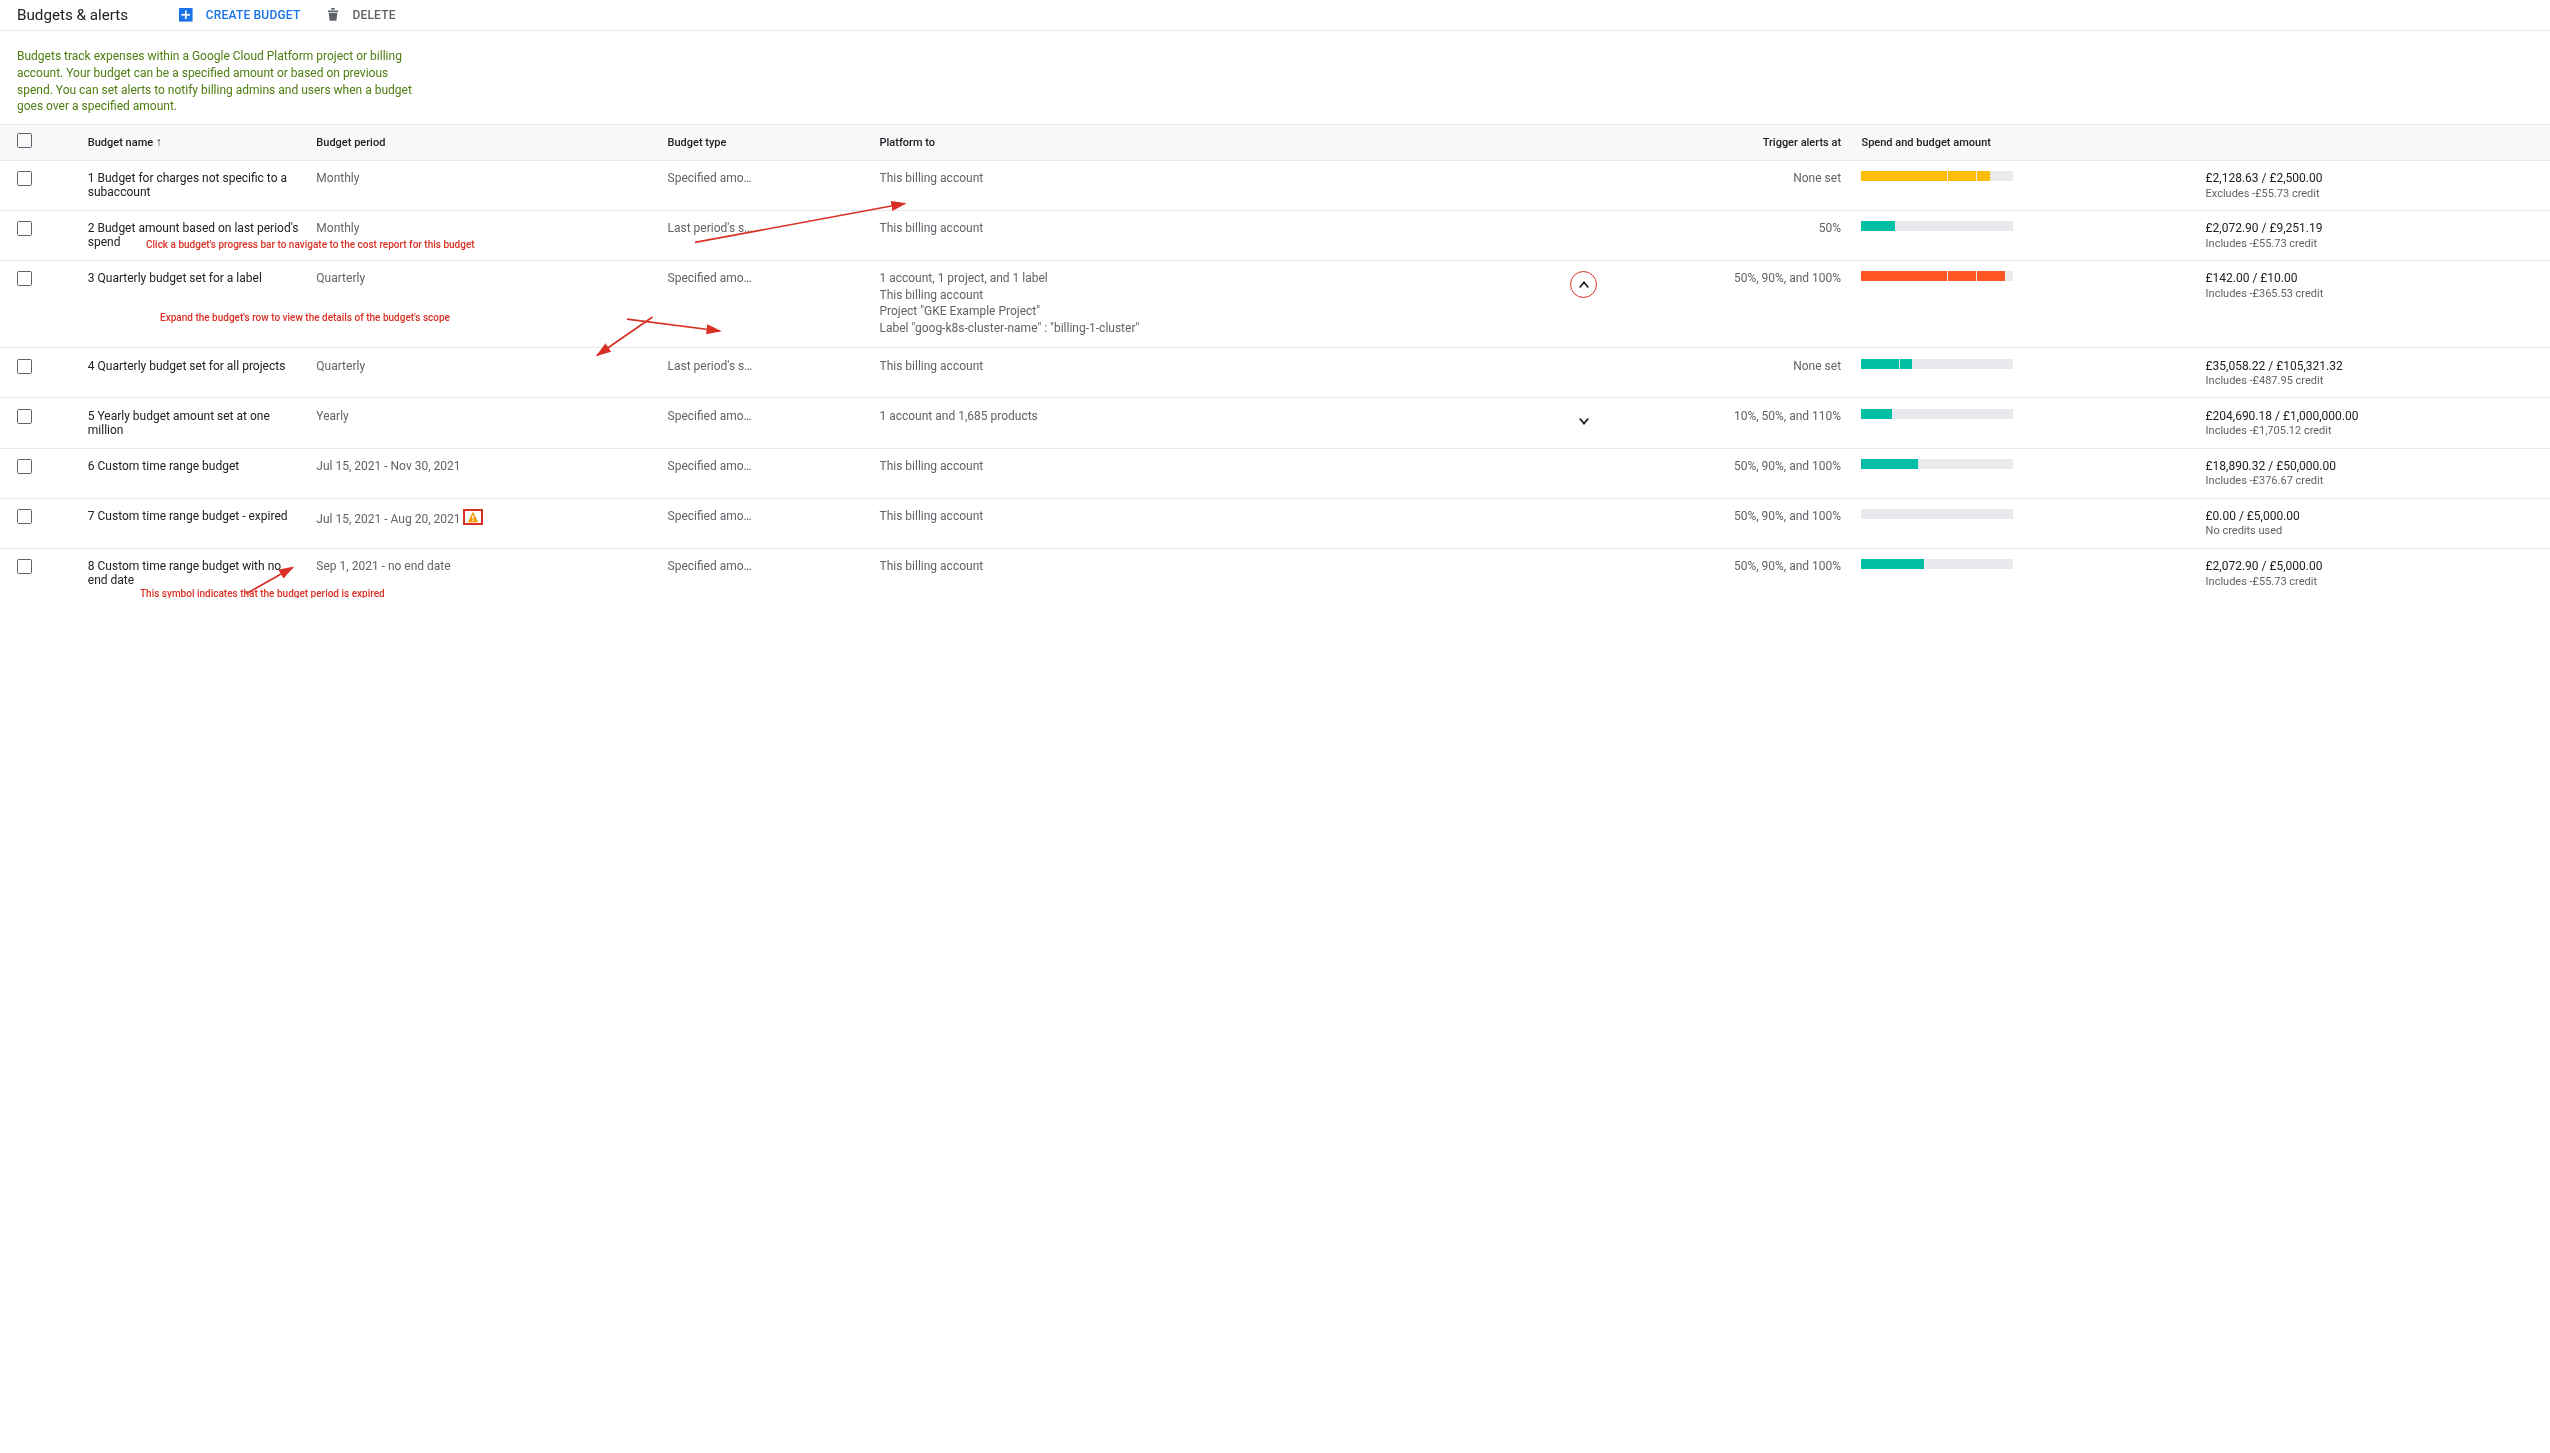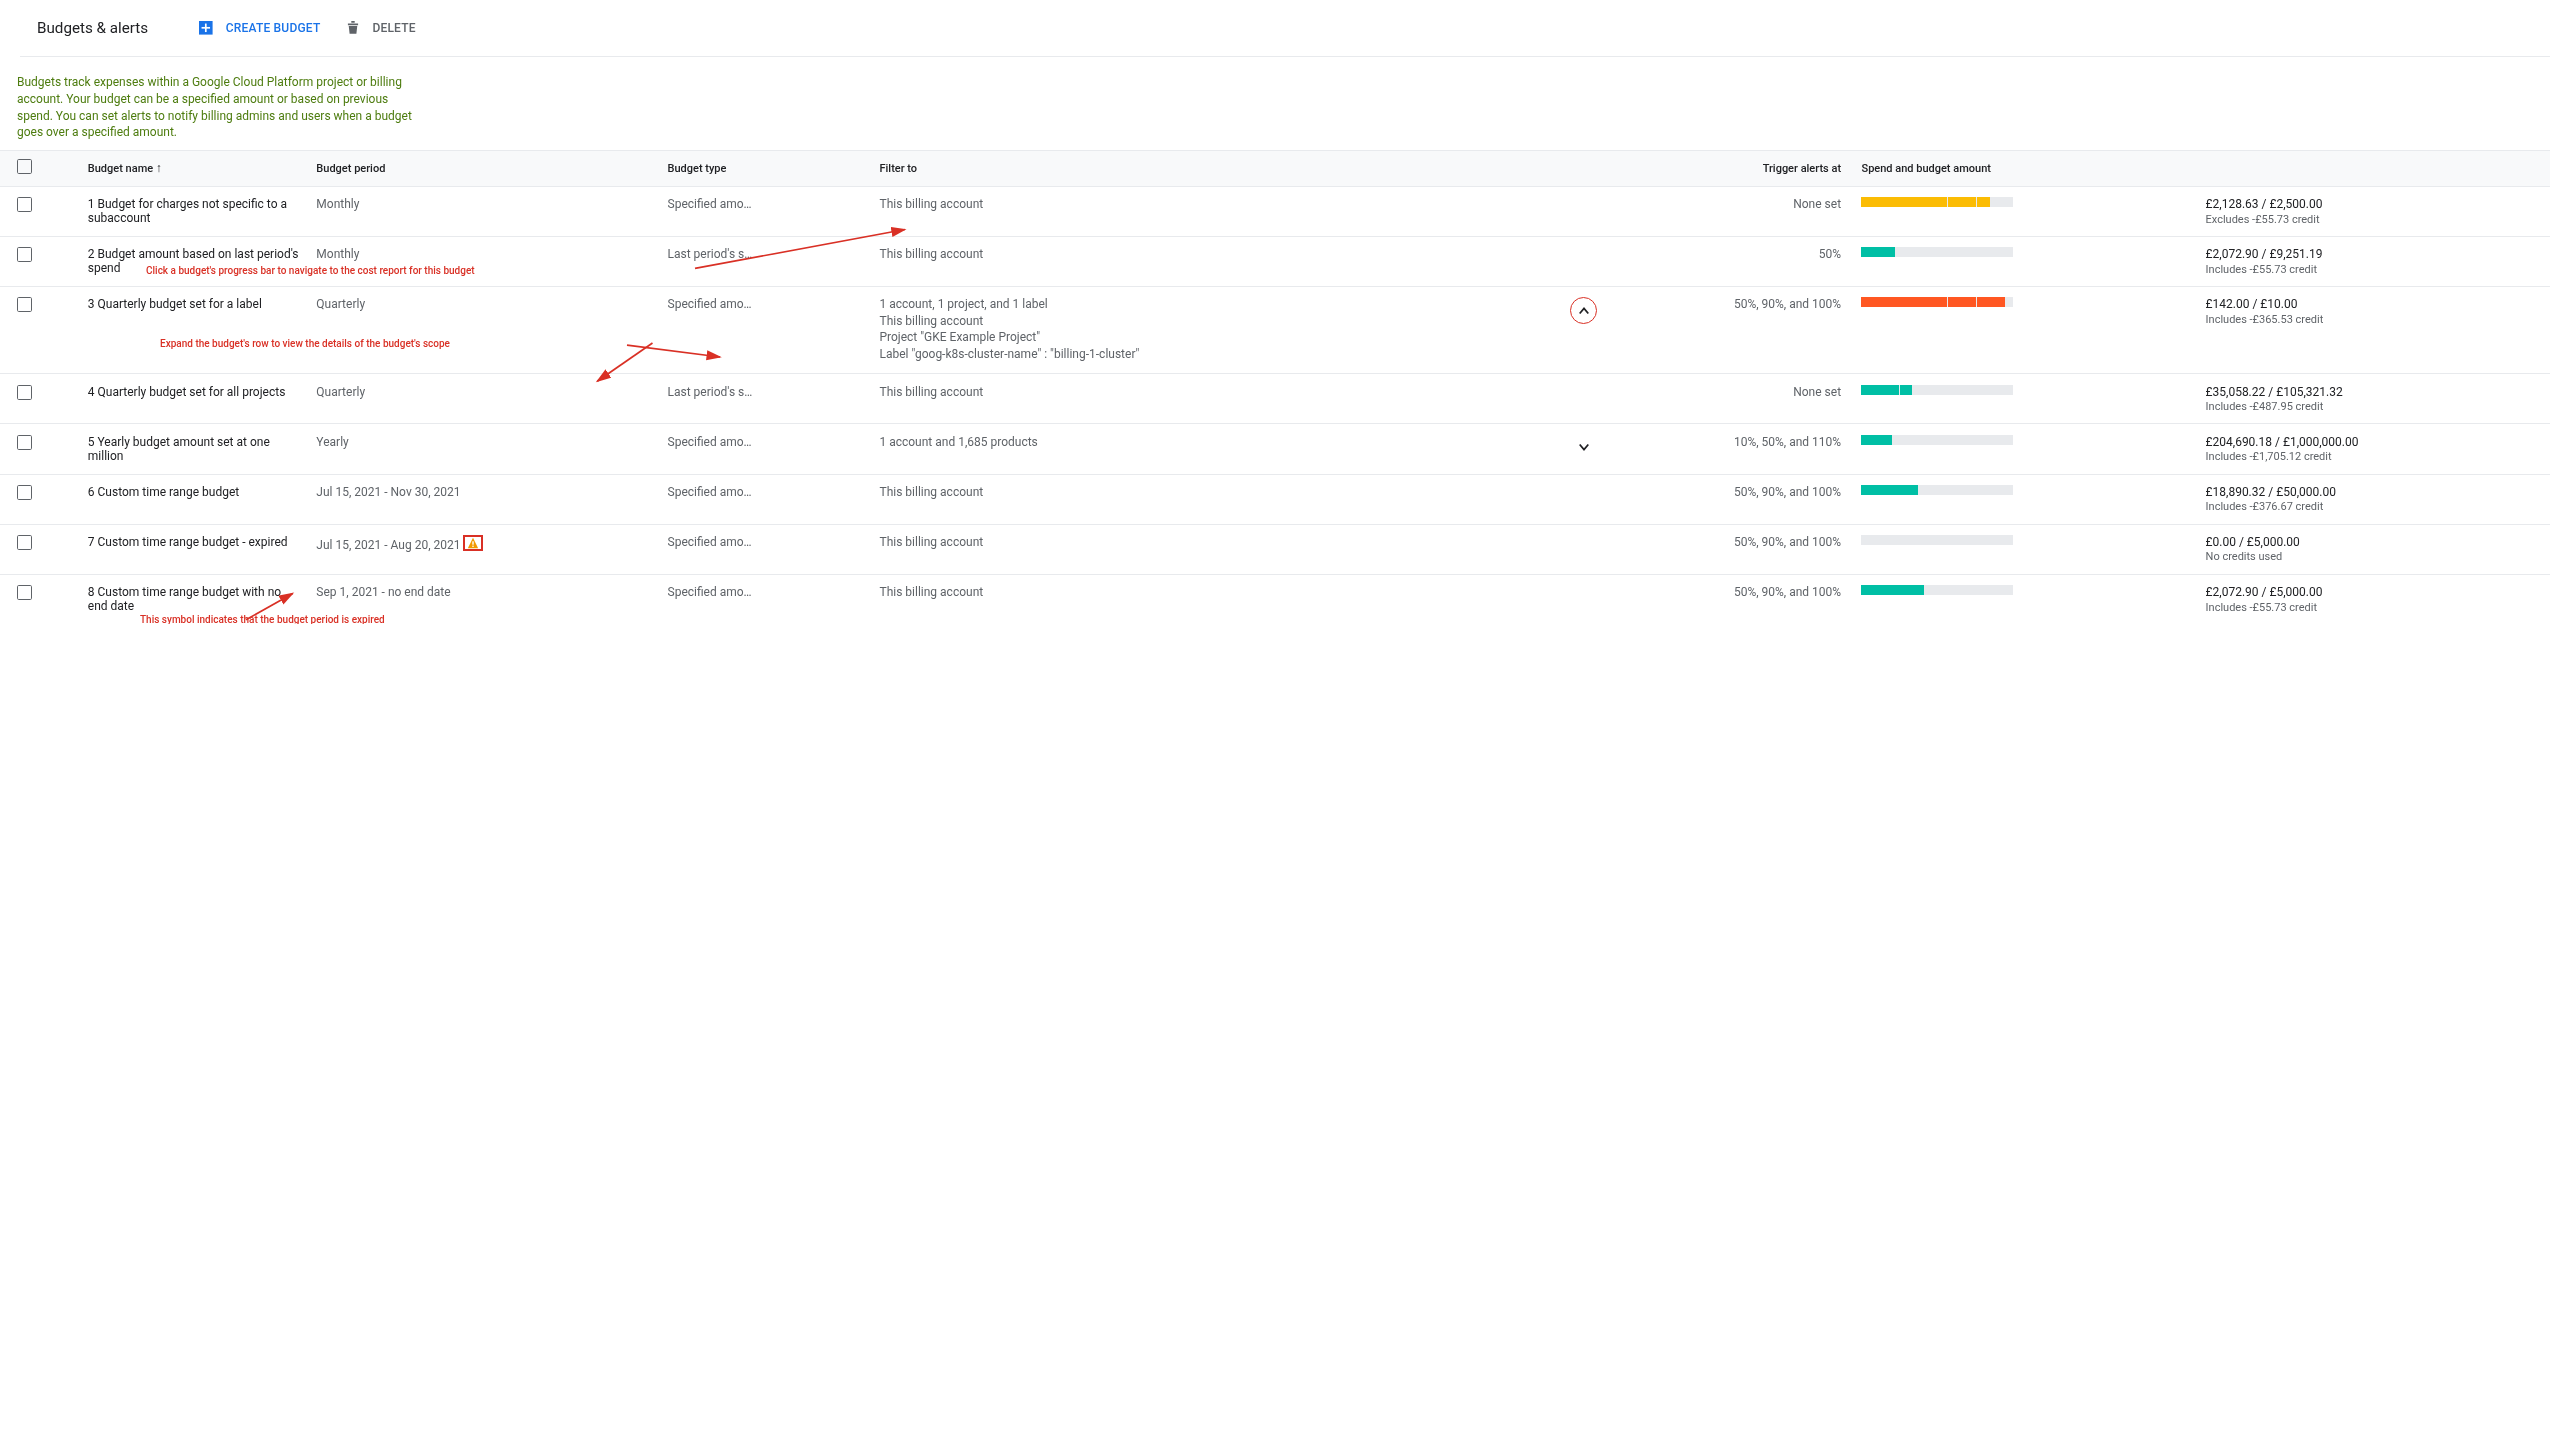--- a/index.html
+++ b/index.html
@@ -6,24 +6,23 @@
   body {
     margin: 0;
     font-family: 'Google Sans', Roboto, Arial, sans-serif;
     font-size: 12px;
     color: #202124;
     background: #fff;
   }
   .header {
     display: flex;
     align-items: center;
-    padding: 19px 17px;
+    padding: 6px 17px;
     border-bottom: 0.8px solid #e8eaed;
     gap: 51px;
-    margin-left: 20px;
   }
   .page-title {
     font-size: 15.2px;
     font-weight: 400;
     color: #202124;
   }
   .header-actions { display: flex; gap: 25.4px; align-items: center; }
   .action-btn {
     display: flex;
     align-items: flex-end;
@@ -191,21 +190,21 @@
 
 
 
 <table>
   <thead>
     <tr>
       <th class="col-cb"><span class="cb"></span></th>
       <th class="col-name"><span>Budget name</span> <span class="sort-arrow">↑</span></th>
       <th class="col-period">Budget period</th>
       <th class="col-type">Budget type</th>
-      <th class="col-applies">Filter to</th>
+      <th class="col-applies">Platform to</th>
       <th class="col-exp"></th>
       <th class="col-trigger">Trigger alerts at</th>
       <th class="col-bar">Spend and budget amount</th>
       <th class="col-amount"></th>
     </tr>
   </thead>
   <tbody id="tbody">
         <tr>
           <td class="col-cb"><span class="cb"></span></td>
           <td class="col-name budget-name">1 Budget for charges not specific to a subaccount</td>

